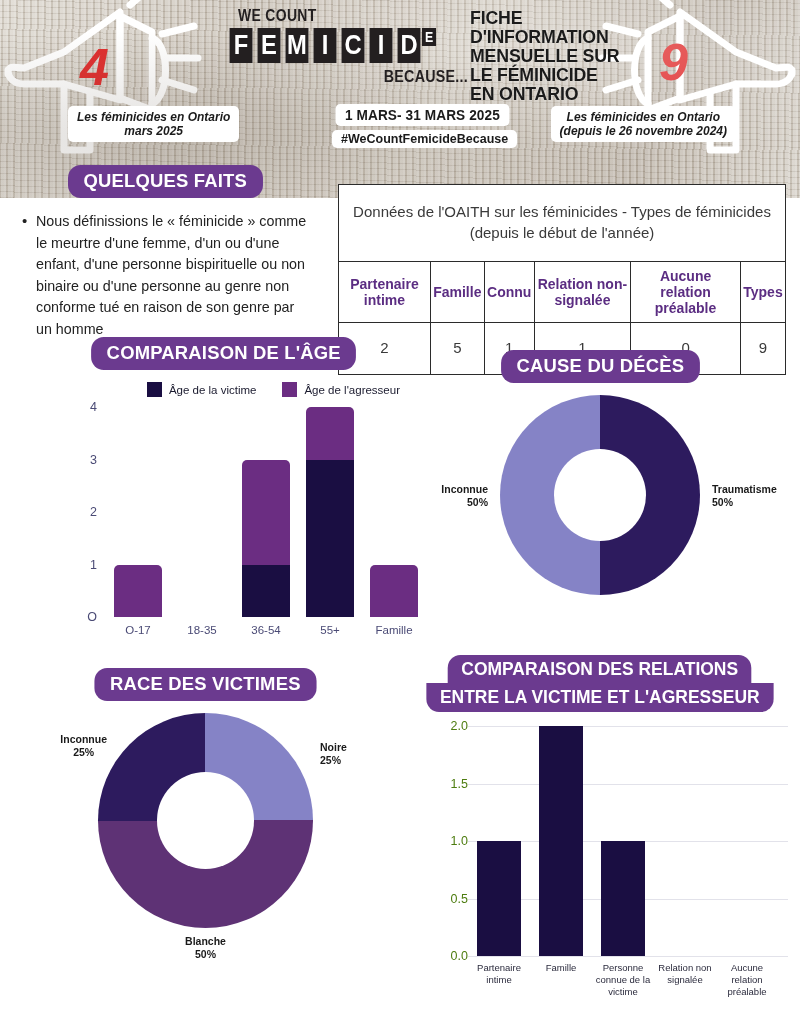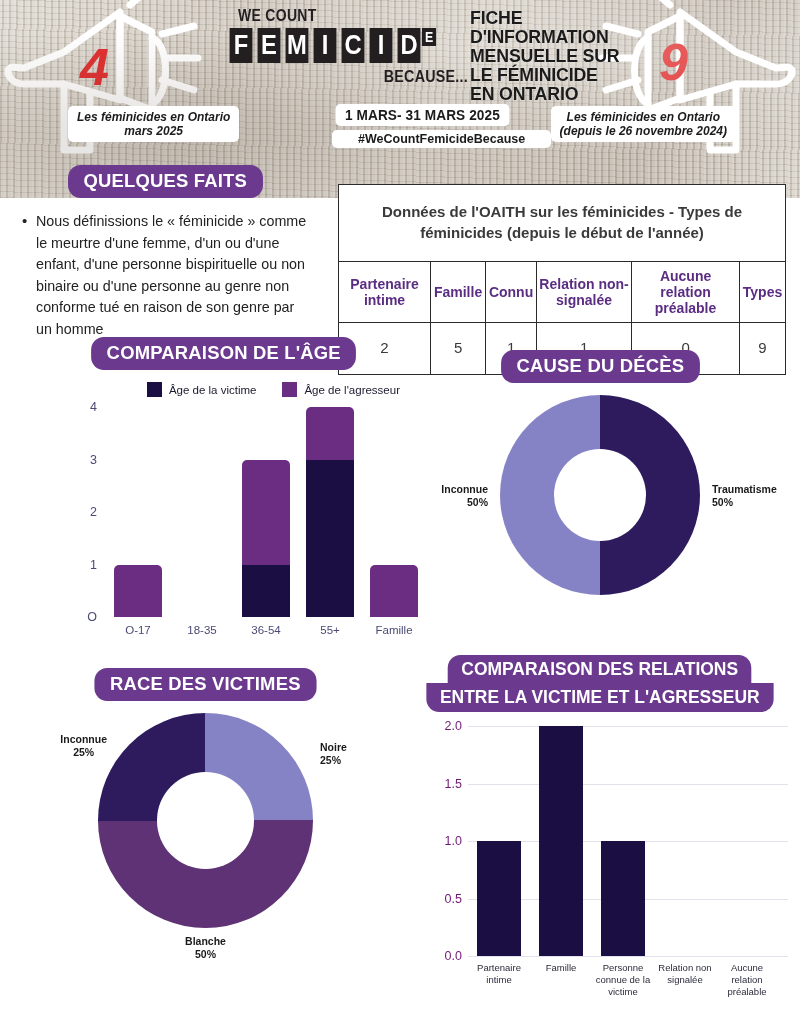--- a/index.html
+++ b/index.html
@@ -86,21 +86,21 @@
   .tag-left { left: 68px; top: 106px; }
   .tag-right { right: 64px; top: 106px; }
   .tag-dates {
     position: absolute; z-index: 5; left: 330px; top: 104px;
     background: #ffffff; border-radius: 5px; padding: 3px 10px;
     font-weight: bold; font-size: 14.5px; color: #1b1b1b;
     letter-spacing: .1px; transform: scaleX(.94);
   }
   .tag-hash {
     position: absolute; z-index: 5; left: 332px; top: 130px;
-    background: #ffffff; border-radius: 5px; padding: 2px 26px;
+    background: #ffffff; border-radius: 5px; padding: 2px 9px;
     font-weight: bold; font-size: 12.5px; color: #1b1b1b;
   }
 
   
   .badge {
     display: inline-block;
     background: #6b3a8f;
     color: #ffffff;
     font-weight: bold;
     border-radius: 13px;
@@ -123,21 +123,21 @@
   .facts-li::before {
     content: "•"; position: absolute; left: 2px; top: -1px;
     font-size: 15px; color: #222;
   }
 
   
   .tbl { position: absolute; left: 338px; top: 184px; width: 448px; }
   table { border-collapse: collapse; width: 100%; }
   .tbl-title {
     background: #1a1a1a; color: #ffffff;
-    font-weight: bold; font-size: 17px; line-height: 21px;
+    font-weight: normal; font-size: 17px; line-height: 21px;
     padding: 7px 12px; text-align: center;
     border: 1px solid #1a1a1a;
   }
   .tbl th {
     border: 1px solid #2b2b2b;
     color: #5b2d82; font-weight: bold;
     font-size: 14px; line-height: 16px;
     padding: 6px 2px; text-align: center;
     background: #ffffff;
     vertical-align: middle;
@@ -199,22 +199,22 @@
     background: #6b3a8f; color: #fff; font-weight: bold;
     font-size: 18px; padding: 4px 14px 4px;
     white-space: nowrap; transform: scaleX(.97);
   }
   .badge2 .b1 { border-radius: 13px 13px 0 0; }
   .badge2 .b2 { border-radius: 0 0 13px 13px; margin-top: -1px; }
 
   .rel-plot { position: relative; margin: 14px 0 0 68px; width: 310px; height: 230px; }
   .gridline { position: absolute; left: 0; right: -10px; height: 1px; background: #e2e2ea; }
   .rel-ytick {
-    position: absolute; right: 100%; margin-right: 6px;
-    font-size: 12.5px; color: #701a75; font-weight: normal;
+    position: absolute; right: 100%; margin-right: 0;
+    font-size: 12.5px; color: #4d7c0f; font-weight: normal;
     transform: translateY(-50%);
     text-align: center;
   }
   .rel-bars { position: absolute; inset: 0; display: flex; align-items: flex-end; }
   .rel-col { flex: 1; display: flex; justify-content: center; align-items: flex-end; height: 100%; }
   .rel-bar { width: 44px; background: #1a0e42; }
   .rel-xlabels { position: absolute; top: 100%; left: 0; right: 0; display: flex; margin-top: 6px; }
   .rel-xlab { flex: 1; text-align: center; font-size: 9.5px; line-height: 12px; color: #2b2b3d; padding: 0 2px; }
 </style>
 </head>

